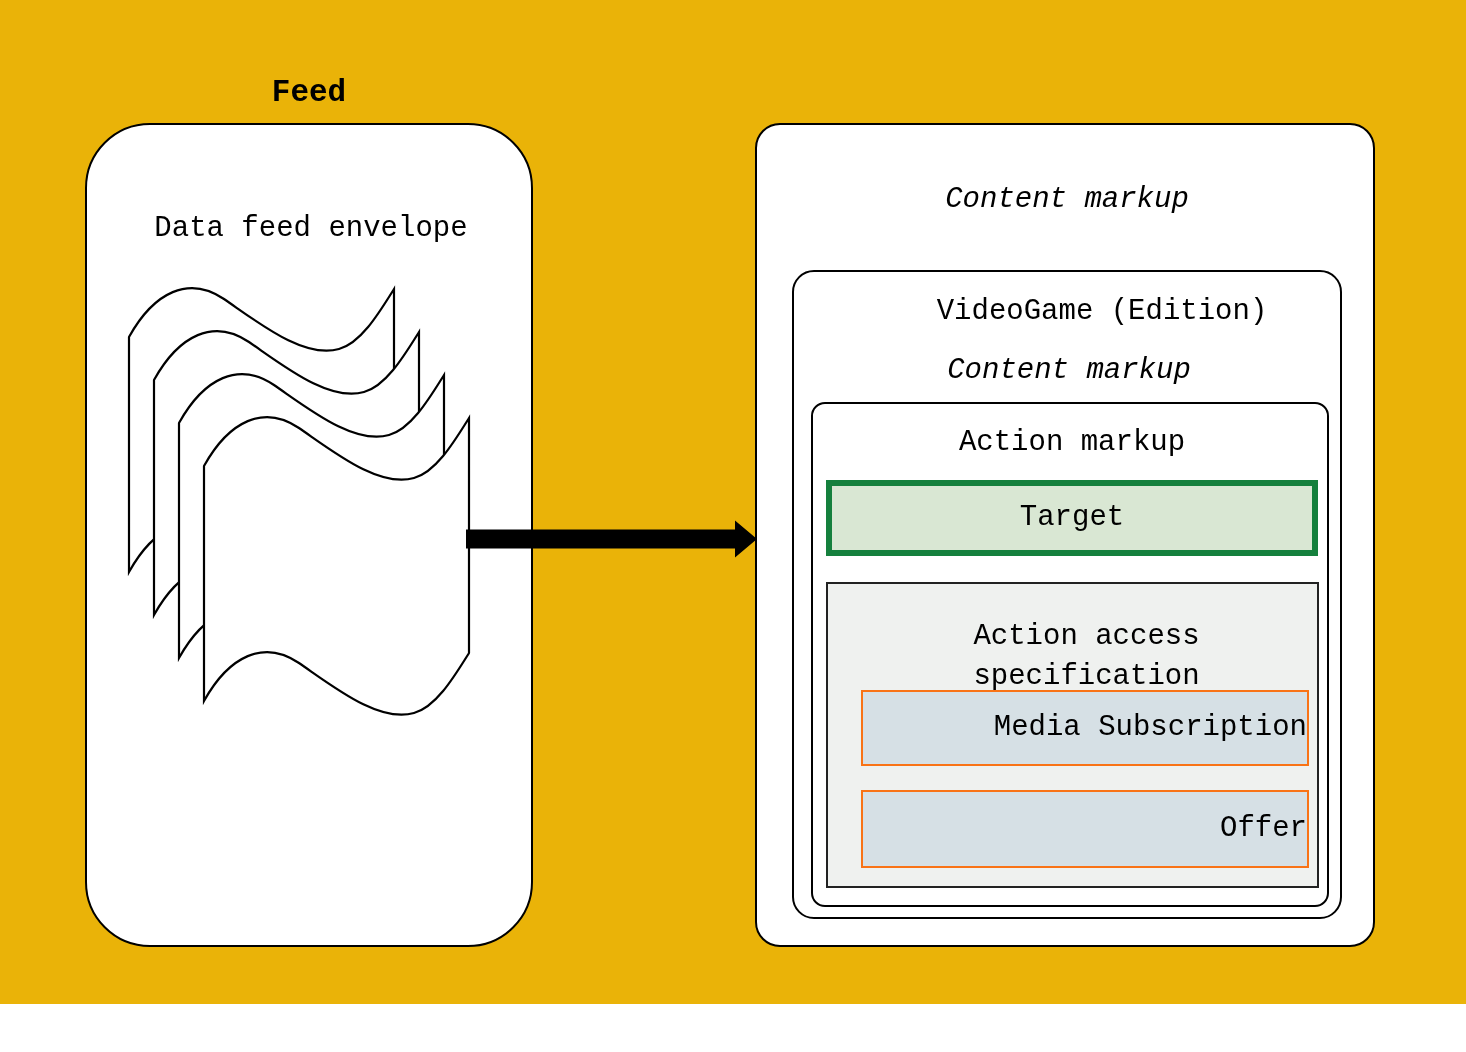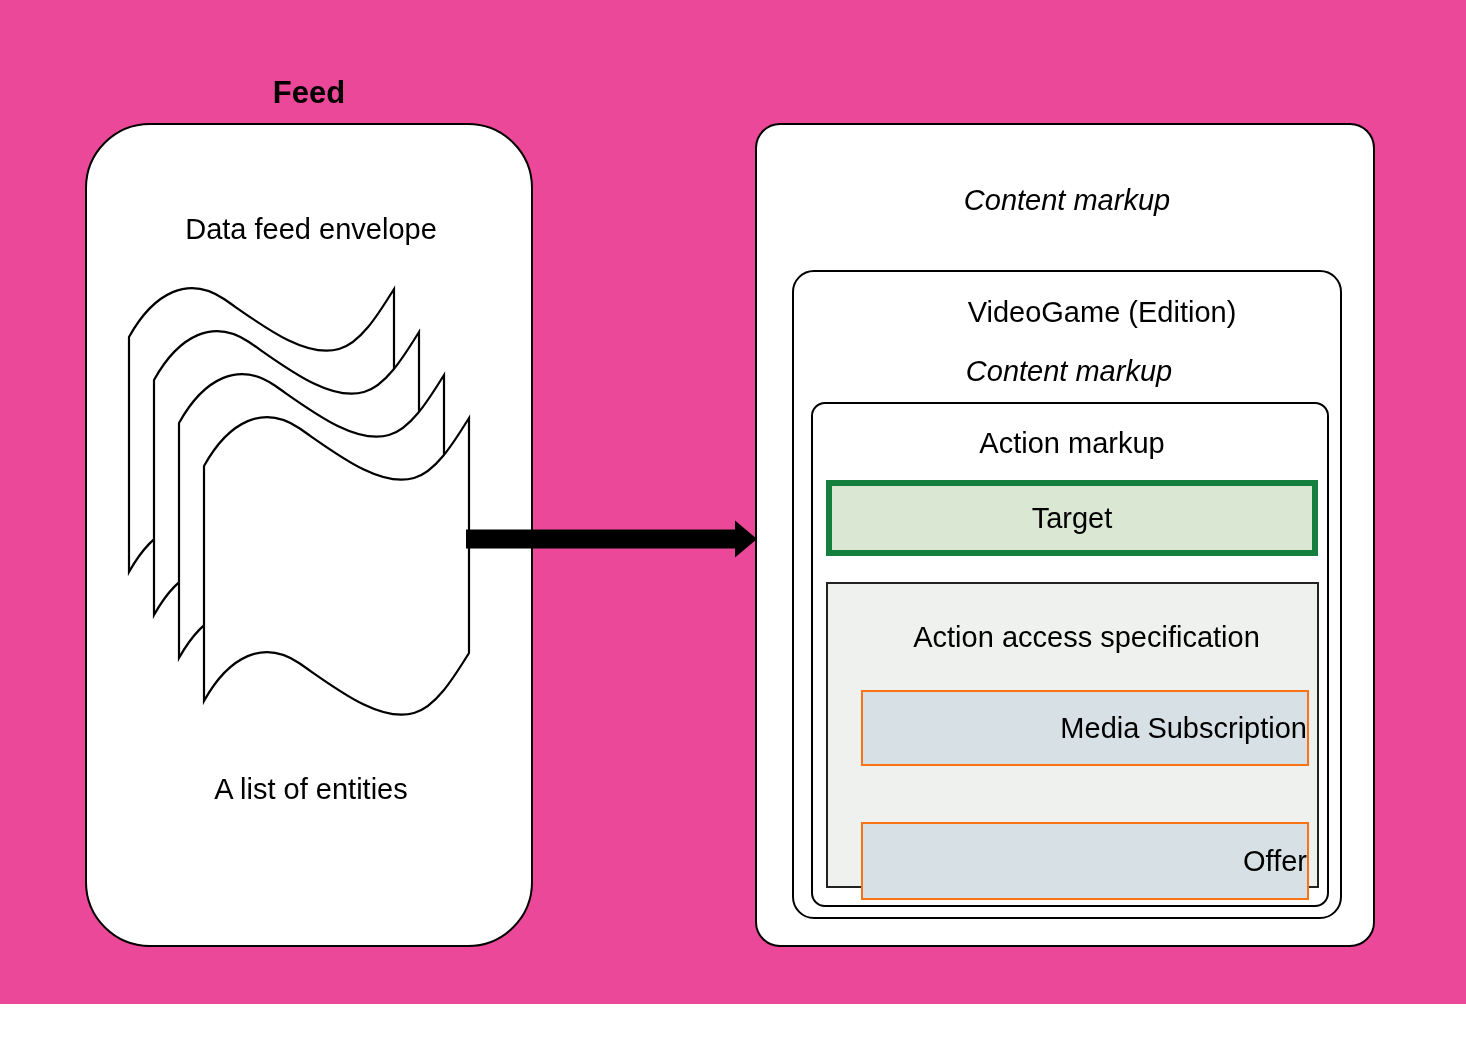--- a/index.html
+++ b/index.html
@@ -1,18 +1,18 @@
 <!DOCTYPE html>
 <html><head>
 <meta charset="utf-8">
 <style>
   html,body{margin:0;padding:0;background:#ffffff;}
   #stage{
-    position:relative;width:1466px;height:1004px;background:#ec4899;overflow:hidden;
-    font-family:Liberation Sans, sans-serif;color:#000000;
+    position:relative;width:1466px;height:1004px;background:#eab308;overflow:hidden;
+    font-family:Liberation Mono, monospace;color:#000000;
   }
   .abs{position:absolute;box-sizing:border-box;}
   .diagram-title{font-size:31px;font-weight:bold;text-align:center;line-height:40px;}
   .label{font-size:29px;text-align:center;line-height:40px;}
   .italic{font-style:italic;}
   .round-box{border:2px solid #000000;background:#ffffff;}
   #left-box{left:85px;top:123px;width:448px;height:824px;border-radius:65px;padding-left:8px;}
   #left-title{left:85px;top:73px;width:448px;height:40px;}
   #left-envelope-label{left:0px;top:84px;width:448px;height:40px;}
   #left-caption{left:0px;top:644px;width:448px;height:40px;}
@@ -47,21 +47,20 @@
 
     <svg class="abs" id="pages-svg" width="360" height="440" viewBox="0 0 360 440">
       <g fill="#ffffff" stroke="#000000" stroke-width="2.2">
         <path transform="translate(7,7)" d="M0,48 c25,-45 60,-62 95,-38 c35,24 80,60 115,50 c22,-6 40,-36 55,-60 l0,235 c-15,24 -33,54 -55,60 c-35,10 -80,-26 -115,-50 c-35,-24 -70,-7 -95,38 z"></path>
         <path transform="translate(32,50)" d="M0,48 c25,-45 60,-62 95,-38 c35,24 80,60 115,50 c22,-6 40,-36 55,-60 l0,235 c-15,24 -33,54 -55,60 c-35,10 -80,-26 -115,-50 c-35,-24 -70,-7 -95,38 z"></path>
         <path transform="translate(57,93)" d="M0,48 c25,-45 60,-62 95,-38 c35,24 80,60 115,50 c22,-6 40,-36 55,-60 l0,235 c-15,24 -33,54 -55,60 c-35,10 -80,-26 -115,-50 c-35,-24 -70,-7 -95,38 z"></path>
         <path transform="translate(82,136)" d="M0,48 c25,-45 60,-62 95,-38 c35,24 80,60 115,50 c22,-6 40,-36 55,-60 l0,235 c-15,24 -33,54 -55,60 c-35,10 -80,-26 -115,-50 c-35,-24 -70,-7 -95,38 z"></path>
       </g>
     </svg>
 
-    <div class="abs label" id="left-caption">A list of entities</div>
   </div>
 
   <svg class="abs" id="arrow-svg" width="292" height="42" viewBox="0 0 292 42">
     <path d="M0,11.5 H269 V2.5 L291,21 L269,39.5 V30.5 H0 Z" fill="#000000"></path>
   </svg>
 
 
   <div class="abs round-box" id="right-box">
     <div class="abs label italic" id="work-content-markup">Content markup</div>
 
@@ -76,21 +75,21 @@
           <span class="label">Target</span>
         </div>
 
         <div class="abs" id="access-box" style="background-color: rgb(239, 241, 239);">
           <div class="abs label" id="access-title">Action access specification</div>
 
           <div class="abs access-item" id="media-box" style="background-color: rgb(214, 224, 229);">
             <span class="label">Media Subscription</span>
           </div>
 
-          <div class="abs access-item" id="offer-box" style="background-color: rgb(214, 224, 229); margin-top: 32px;">
+          <div class="abs access-item" id="offer-box" style="background-color: rgb(214, 224, 229);">
             <span class="label">Offer</span>
           </div>
         </div>
       </div>
     </div>
   </div>
 
 </div>
 
 </body></html>

